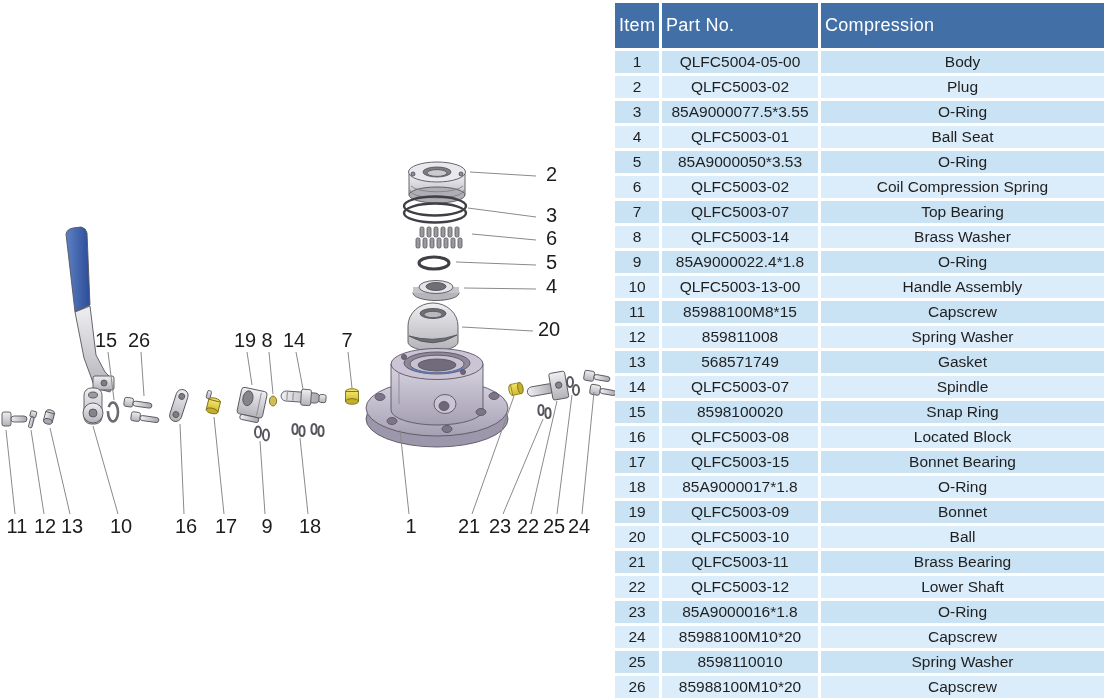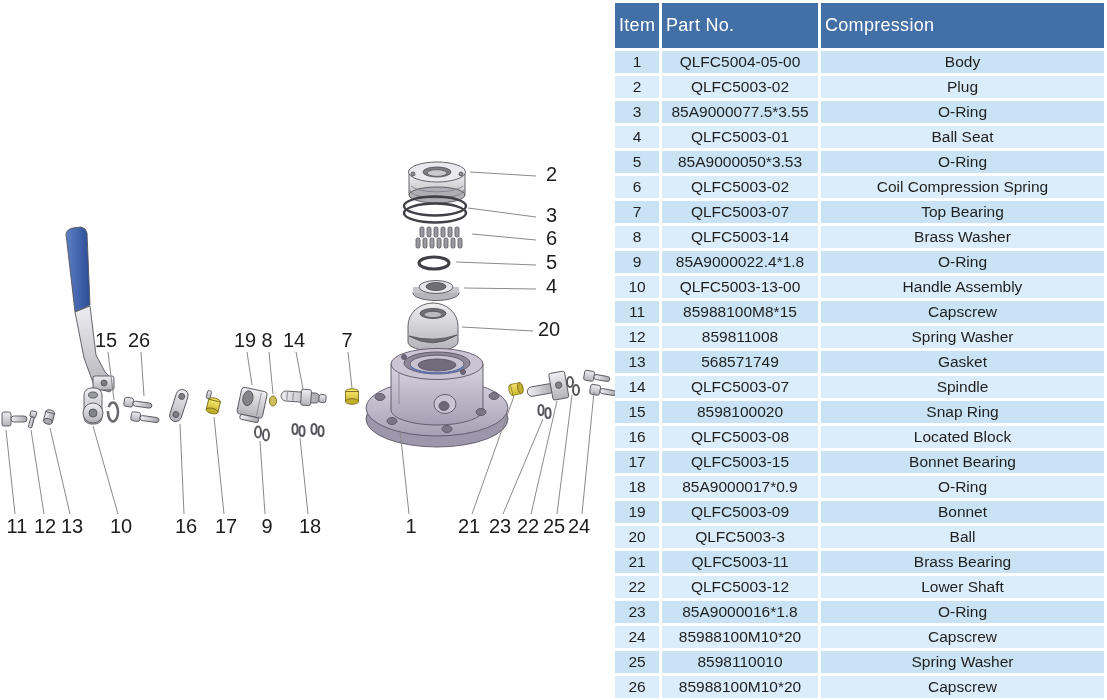--- a/index.html
+++ b/index.html
@@ -393,31 +393,31 @@
           <td>QLFC5003-08</td>
           <td>Located Block</td>
         </tr>
         <tr class="odd">
           <td>17</td>
           <td>QLFC5003-15</td>
           <td>Bonnet Bearing</td>
         </tr>
         <tr class="even">
           <td>18</td>
-          <td>85A9000017*0.9</td>
+          <td>85A9000017*1.8</td>
           <td>O-Ring</td>
         </tr>
         <tr class="odd">
           <td>19</td>
           <td>QLFC5003-09</td>
           <td>Bonnet</td>
         </tr>
         <tr class="even">
           <td>20</td>
-          <td>QLFC5003-3</td>
+          <td>QLFC5003-10</td>
           <td>Ball</td>
         </tr>
         <tr class="odd">
           <td>21</td>
           <td>QLFC5003-11</td>
           <td>Brass Bearing</td>
         </tr>
         <tr class="even">
           <td>22</td>
           <td>QLFC5003-12</td>

